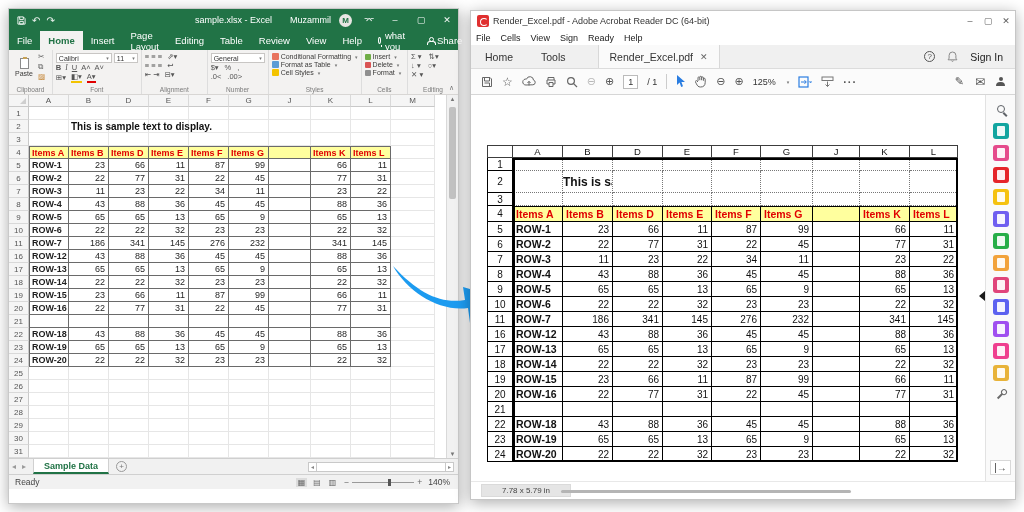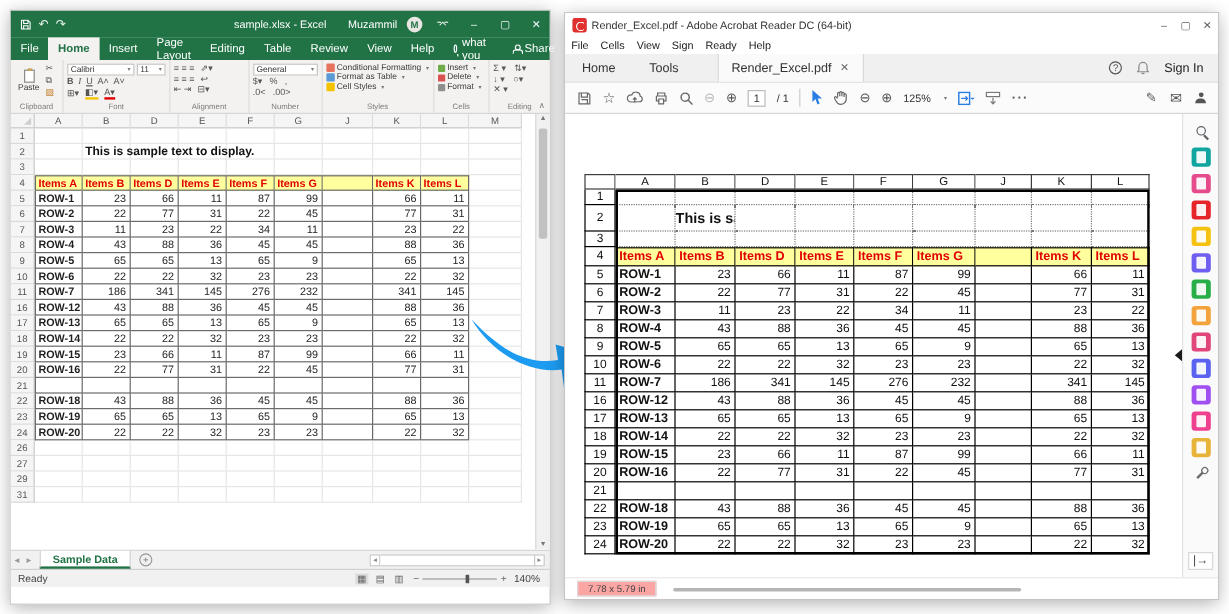--- a/index.html
+++ b/index.html
@@ -103,21 +103,21 @@
   .aside{position:absolute;top:0;right:0;bottom:0;width:30px;background:#fafafa;border-left:1px solid #e2e2e2;display:flex;flex-direction:column;align-items:center;padding:6px 0;gap:6px;}
   .tool{width:16px;height:16px;border-radius:3px;display:flex;align-items:center;justify-content:center;flex:none;}
   .tool.doc:before{content:"";width:8px;height:10px;background:rgba(255,255,255,.93);border-radius:1px;}
   .mag{width:8px;height:8px;border:1.5px solid #5f6368;border-radius:50%;position:relative;}
   .mag:after{content:"";position:absolute;left:6px;top:6px;width:5px;height:1.5px;background:#5f6368;transform:rotate(45deg);transform-origin:0 0;}
   .meas{width:10px;height:1.5px;background:#6b6b6b;transform:rotate(-45deg);position:relative;}
   .meas:after{content:"";position:absolute;right:-2px;top:-2px;width:4px;height:4px;border:1.5px solid #6b6b6b;border-radius:50%;background:#fafafa;}
   .sideexp{margin-top:auto;font-size:10px;color:#444;border:1px solid #d8d8d8;background:#fff;padding:0 3px;line-height:13px;}
   .acollapse{position:absolute;right:30px;top:196px;width:0;height:0;border-top:5px solid transparent;border-bottom:5px solid transparent;border-right:6px solid #1a1a1a;}
   .astatus{position:absolute;left:0;right:0;bottom:0;height:18px;background:#fff;border-top:1px solid #e8e8e8;display:flex;align-items:center;}
-  .sizebox{margin-left:10px;font-size:8px;color:#444;background:#fca5a5;border:1px solid #dadada;padding:1px 8px;}
+  .sizebox{margin-left:10px;font-size:8px;color:#444;background:#e5e5e5;border:1px solid #dadada;padding:1px 20px;}
   .hscroll{position:absolute;left:90px;width:290px;top:8px;height:3px;background:#b5b5b5;border-radius:2px;}
 
   
   .ptable{position:absolute;left:16px;top:50px;width:471px;font-family:"Liberation Sans","DejaVu Sans",sans-serif;}
   .prow{display:flex;}
   .plh{height:13px;border:1px solid #3c3c3c;border-left:none;font-size:9.5px;color:#111;text-align:center;line-height:12px;flex:none;background:#fff;}
   .plh.first{border-left:1px solid #3c3c3c;}
   .prn{width:26px;border-left:1px solid #000;border-right:1px solid #000;border-bottom:1px solid #000;font-size:10px;color:#111;text-align:center;flex:none;display:flex;align-items:center;justify-content:center;}
   .pc{border-right:1px solid #000;border-bottom:1px solid #000;font-size:10px;color:#111;white-space:nowrap;overflow:hidden;flex:none;display:flex;align-items:center;}
   .pc.dot{border-right:1px dotted #777;border-bottom:1px dotted #777;}
@@ -577,20 +577,33 @@
           <div class="xc num b" style="width: 40px;">22</div>
           <div class="xc num b" style="width: 40px;">32</div>
           <div class="xc num b" style="width: 40px;">23</div>
           <div class="xc num b" style="width: 40px;">23</div>
           <div class="xc num b" style="width: 42px;"></div>
           <div class="xc num b" style="width: 40px;">22</div>
           <div class="xc num b" style="width: 40px;">32</div>
           <div class="xc" style="width: 44px;"></div>
         </div>
         <div class="xlrow">
+          <div class="xrh">25</div>
+          <div class="xc" style="width: 40px;"></div>
+          <div class="xc" style="width: 40px;"></div>
+          <div class="xc" style="width: 40px;"></div>
+          <div class="xc" style="width: 40px;"></div>
+          <div class="xc" style="width: 40px;"></div>
+          <div class="xc" style="width: 40px;"></div>
+          <div class="xc" style="width: 42px;"></div>
+          <div class="xc" style="width: 40px;"></div>
+          <div class="xc" style="width: 40px;"></div>
+          <div class="xc" style="width: 44px;"></div>
+        </div>
+        <div class="xlrow">
           <div class="xrh">26</div>
           <div class="xc" style="width: 40px;"></div>
           <div class="xc" style="width: 40px;"></div>
           <div class="xc" style="width: 40px;"></div>
           <div class="xc" style="width: 40px;"></div>
           <div class="xc" style="width: 40px;"></div>
           <div class="xc" style="width: 40px;"></div>
           <div class="xc" style="width: 42px;"></div>
           <div class="xc" style="width: 40px;"></div>
           <div class="xc" style="width: 40px;"></div>
@@ -603,21 +616,47 @@
           <div class="xc" style="width: 40px;"></div>
           <div class="xc" style="width: 40px;"></div>
           <div class="xc" style="width: 40px;"></div>
           <div class="xc" style="width: 40px;"></div>
           <div class="xc" style="width: 42px;"></div>
           <div class="xc" style="width: 40px;"></div>
           <div class="xc" style="width: 40px;"></div>
           <div class="xc" style="width: 44px;"></div>
         </div>
         <div class="xlrow">
+          <div class="xrh">28</div>
+          <div class="xc" style="width: 40px;"></div>
+          <div class="xc" style="width: 40px;"></div>
+          <div class="xc" style="width: 40px;"></div>
+          <div class="xc" style="width: 40px;"></div>
+          <div class="xc" style="width: 40px;"></div>
+          <div class="xc" style="width: 40px;"></div>
+          <div class="xc" style="width: 42px;"></div>
+          <div class="xc" style="width: 40px;"></div>
+          <div class="xc" style="width: 40px;"></div>
+          <div class="xc" style="width: 44px;"></div>
+        </div>
+        <div class="xlrow">
           <div class="xrh">29</div>
+          <div class="xc" style="width: 40px;"></div>
+          <div class="xc" style="width: 40px;"></div>
+          <div class="xc" style="width: 40px;"></div>
+          <div class="xc" style="width: 40px;"></div>
+          <div class="xc" style="width: 40px;"></div>
+          <div class="xc" style="width: 40px;"></div>
+          <div class="xc" style="width: 42px;"></div>
+          <div class="xc" style="width: 40px;"></div>
+          <div class="xc" style="width: 40px;"></div>
+          <div class="xc" style="width: 44px;"></div>
+        </div>
+        <div class="xlrow">
+          <div class="xrh">30</div>
           <div class="xc" style="width: 40px;"></div>
           <div class="xc" style="width: 40px;"></div>
           <div class="xc" style="width: 40px;"></div>
           <div class="xc" style="width: 40px;"></div>
           <div class="xc" style="width: 40px;"></div>
           <div class="xc" style="width: 40px;"></div>
           <div class="xc" style="width: 42px;"></div>
           <div class="xc" style="width: 40px;"></div>
           <div class="xc" style="width: 40px;"></div>
           <div class="xc" style="width: 44px;"></div>

